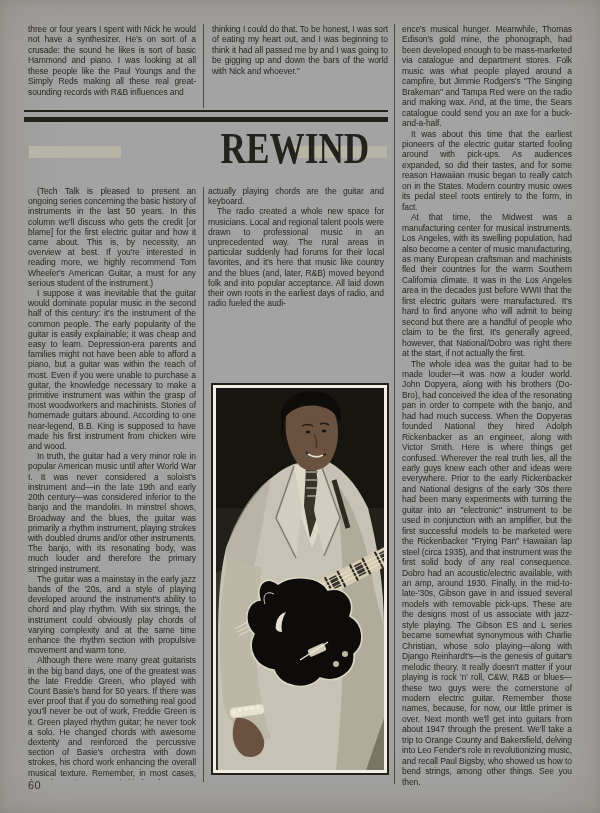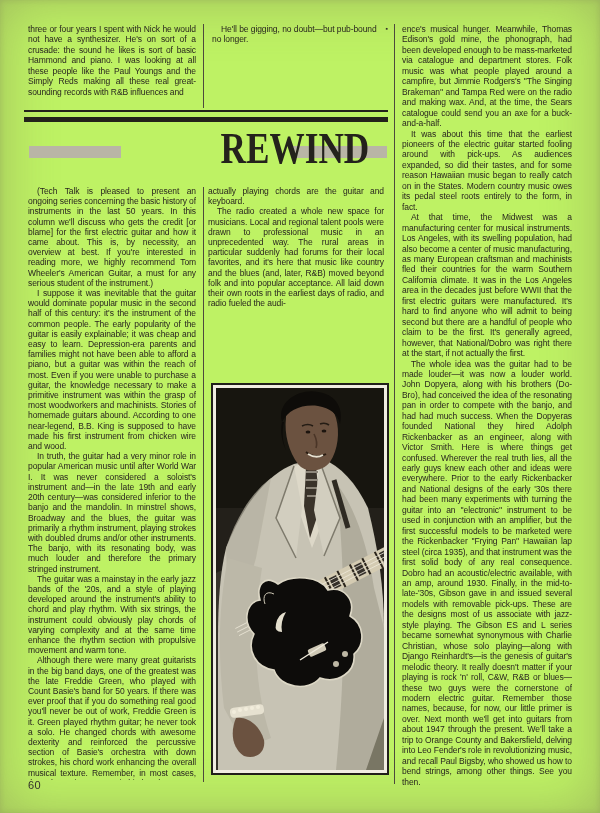--- a/index.html
+++ b/index.html
@@ -4,21 +4,21 @@
 <style>
   html,body{margin:0;padding:0;}
   body{
     width:600px;height:813px;
     font-family:"Liberation Sans",sans-serif;
     background:#e9e5d8;
     position:relative;overflow:hidden;
   }
   .page{
     position:absolute;inset:0;
-    background:#bef264;
+    background:#a3a3a3;
     box-shadow:inset 0 0 55px rgba(110,100,80,.38), inset 0 0 6px rgba(110,100,80,.25);
     padding-left:18px;
   }
   .col{
     position:absolute;
     color:#28261e;
     font-size:8.5px;line-height:10.45px;
     text-align:justify;
     letter-spacing:-0.1px;
     overflow:hidden;
@@ -61,21 +61,21 @@
 
 <div class="page">
 
   <div class="col" style="left:28px;top:24px;width:168px;height:86px;">
     <p class="para">three or four years I spent with Nick he would not have a synthesizer. He's on sort of a crusade: the sound he likes is sort of basic Hammond and piano. I was looking at all these people like the Paul Youngs and the Simply Reds making all these real great-sounding records with R&amp;B influences and</p>
   </div>
 
   <div class="vrule" style="left:203px;top:24px;height:84px;"></div>
 
   <div class="col" style="left:212px;top:24px;width:176px;height:86px;">
-    <p class="para indent"><span class="endmark">▪</span><span>He'll be gigging, no doubt—but pub-bound no longer.</span></p>
+    <p class="para">thinking I could do that. To be honest, I was sort of eating my heart out, and I was beginning to think it had all passed me by and I was going to be gigging up and down the bars of the world with Nick and whoever.''</p>
   </div>
 
   <div class="vrule" style="left:394px;top:24px;height:760px;"></div>
 
   <div class="hrule-thin"></div>
   <div class="hrule-thick"></div>
 
   <div class="rewind-head">
     <div class="rewind-bar left"></div>
     <div class="rewind-bar right"></div>

